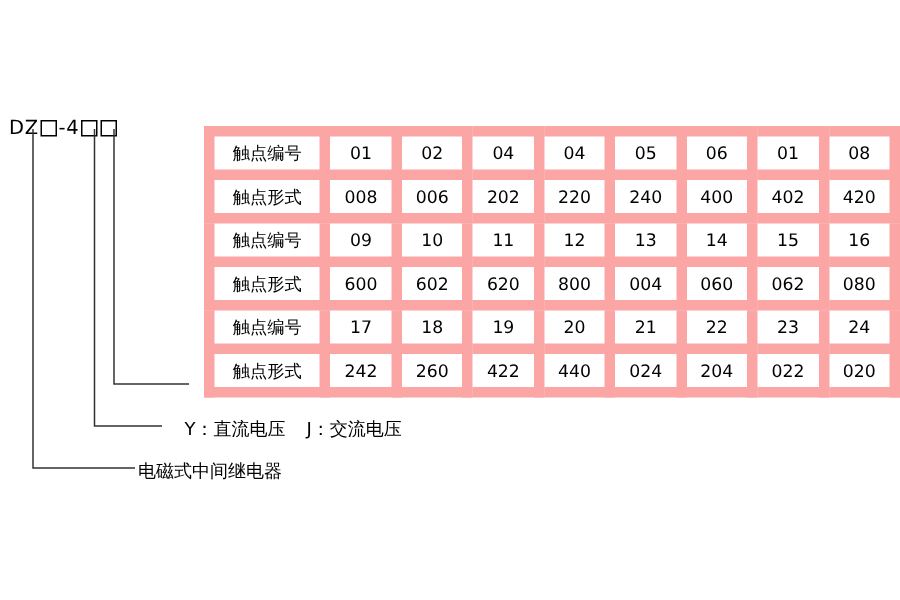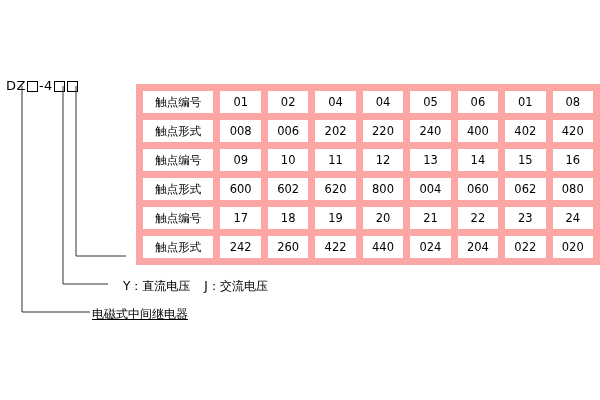--- a/index.html
+++ b/index.html
@@ -76,21 +76,21 @@
 
   
   .note {
     position: absolute;
     font-size: 12px;
     white-space: nowrap;
     font-family: "DejaVu Sans", "Liberation Sans", sans-serif;
   }
   .note-1 { left: 128px; top: 250px; }
   .note-2 { left: 123px; top: 278px; }
-  .note-3 { left: 92px;  top: 306px; text-decoration: underline; }
+  .note-3 { left: 92px;  top: 306px; }
   .gap-j { display: inline-block; width: 14px; }
 </style>
 </head>
 <body>
 
 <div class="page">
 
   <div class="model-code">
     <span>DZ</span><span class="box"></span><span>-4</span><span class="box"></span><span class="box"></span>
   </div>

